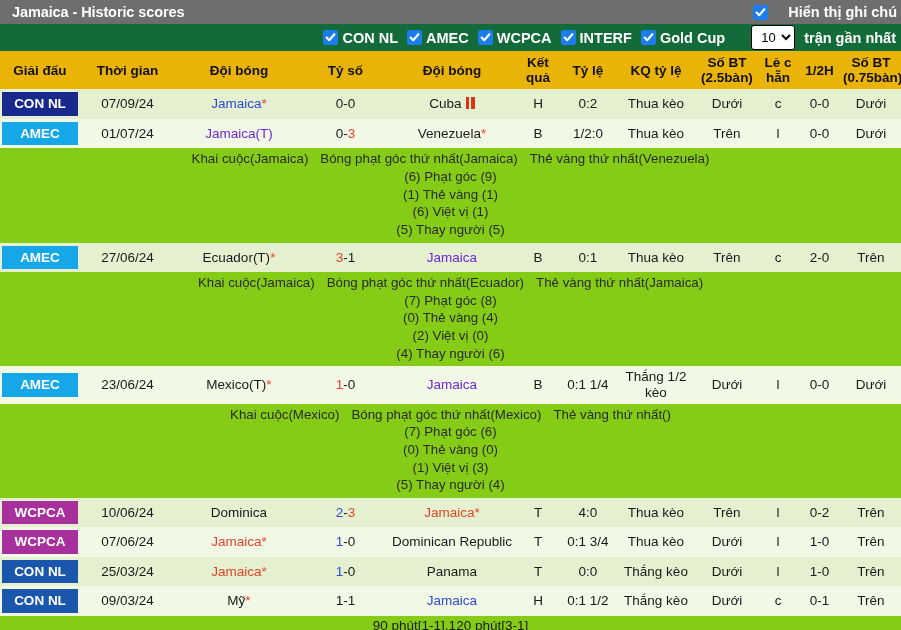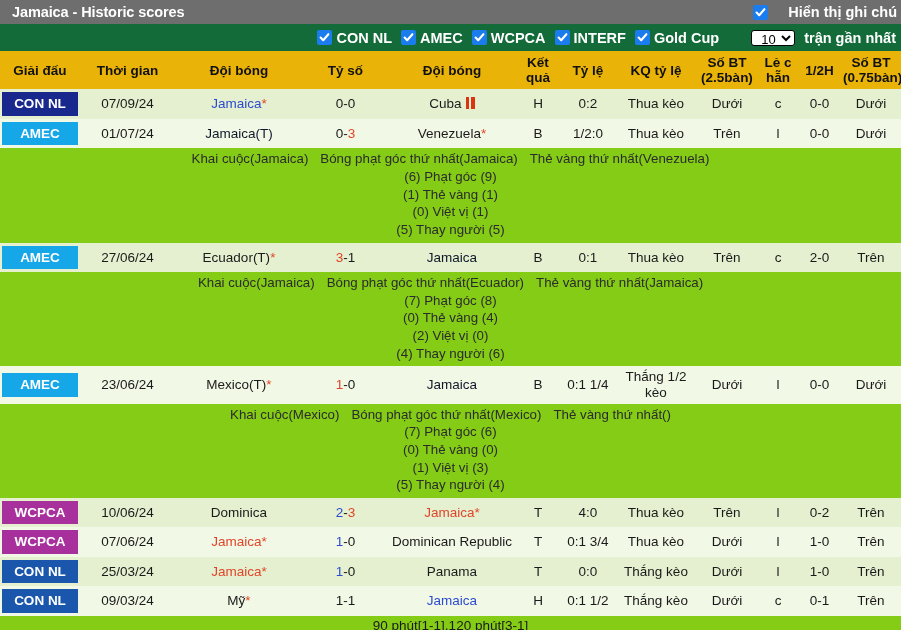--- a/index.html
+++ b/index.html
@@ -91,26 +91,26 @@
     color: #ffffff;
     font-weight: bold;
     font-size: 14.5px;
     white-space: nowrap;
     margin-right: 3px;
   }
   .count-select {
     font-family: "Liberation Sans", sans-serif;
     font-size: 13px;
     padding: 0 2px 0 5px;
-    height: 16px;
+    height: 25px;
     border: 1px solid #000;
     border-radius: 3px;
     background: #fff;
     color: #000;
-    margin: 0 4px 0 24px;
+    margin: 0 4px 0 18px;
   }
   .recent-label {
     color: #ffffff;
     font-weight: bold;
     font-size: 14.5px;
     white-space: nowrap;
     padding-right: 2px;
   }
 
   
@@ -158,21 +158,21 @@
     height: 100%;
   }
   .badge.connl-dark { background: #18288c; }
   .badge.connl      { background: #1b56ad; }
   .badge.amec       { background: #16a7e8; }
   .badge.wcpca      { background: #a8309c; }
 
   
   .c-blue   { color: #2c4bd0; }
   .c-red    { color: #e0452a; }
-  .c-green  { color: #0f172a; }
+  .c-green  { color: #6d28d9; }
   .c-dark   { color: #1a1a1a; }
   .star     { color: #e0452a; }
 
   .score-sep { color: #1a1a1a; }
 
   
   .detail-wrap {
     text-align: center;
     font-size: 13.3px;
     color: #2b2b2b;
@@ -332,21 +332,21 @@
           <td class="c-green">l</td>
           <td>0-0</td>
           <td class="c-green">Dưới</td>
         </tr>
         <tr class="detail">
           <td colspan="12">
             <div class="detail-wrap">
               <div class="detail-head"><span>Khai cuộc(Jamaica)</span><span>Bóng phạt góc thứ nhất(Jamaica)</span><span>Thẻ vàng thứ nhất(Venezuela)</span></div>
               <div class="detail-line">(6) Phạt góc (9)</div>
               <div class="detail-line">(1) Thẻ vàng (1)</div>
-              <div class="detail-line">(0) Việt vị (1)</div>
+              <div class="detail-line">(6) Việt vị (1)</div>
               <div class="detail-line">(5) Thay người (5)</div>
             </div>
           </td>
         </tr>
         <tr class="r-even">
           <td class="league">
             <span class="badge amec">AMEC</span>
           </td>
           <td>27/06/24</td>
           <td><span class="c-dark">Ecuador(T)</span><span class="star">*</span></td>

